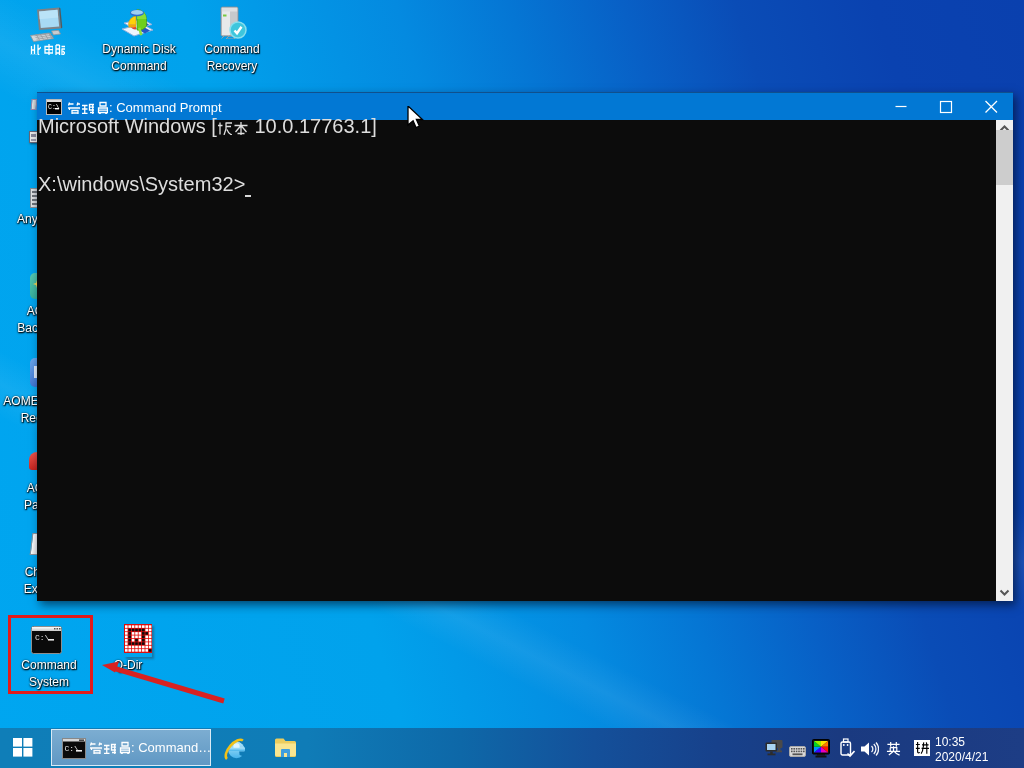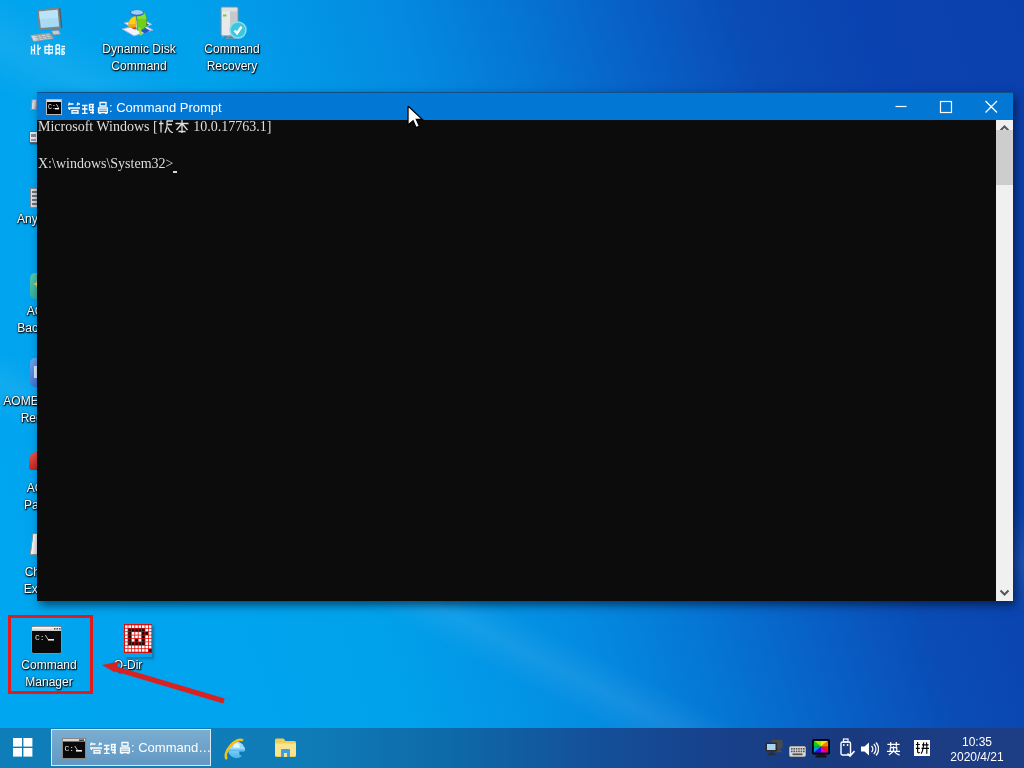--- a/index.html
+++ b/index.html
@@ -4,32 +4,32 @@
 html,body{width:1024px;height:768px;overflow:hidden;font-family:"Liberation Sans",sans-serif}
 #desk{position:absolute;left:0;top:0;width:1024px;height:768px;overflow:hidden;
 background:
  linear-gradient(73deg, #00a6f0 0%, #01a2ec 33%, #048ae0 50%, #0576d4 59%, #0860c6 68%, #0a4cb6 77%, #0a42b0 88%, #0a40ae 100%);}
 .ray{position:absolute;width:1600px;height:90px;background:linear-gradient(180deg,rgba(255,255,255,0) 0%,rgba(255,255,255,.07) 50%,rgba(255,255,255,0) 100%);transform:rotate(27deg);transform-origin:0 0;pointer-events:none}
 .icon-label{position:absolute;color:#fff;font-size:12px;text-align:center;line-height:17px;text-shadow:0 1px 2px rgba(0,0,0,.9),0 0 2px rgba(0,0,0,.6),1px 1px 1px rgba(0,0,0,.8)}
 
 #win{position:absolute;left:37px;top:92px;width:976px;height:509px;box-shadow:3px 4px 9px rgba(0,10,30,.6)}
 #titlebar{position:absolute;left:0;top:0;width:976px;height:28px;background:#0278d4;border-top:1px solid #10508d}
 #titletxt{position:absolute;left:30px;top:7px;color:#fff;font-size:13px;white-space:nowrap}
-#console{position:absolute;left:0;top:28px;width:959px;height:481px;background:#0c0c0c;color:#dedede;font-family:Liberation Serif, serif;font-size:14px}
+#console{position:absolute;left:0;top:28px;width:959px;height:481px;background:#0c0c0c;color:#dedede;font-family:Liberation Sans, sans-serif;font-size:20px}
 .cline{position:absolute;left:1px;white-space:pre;line-height:17px}
 #sbar{position:absolute;left:959px;top:28px;width:17px;height:481px;background:#f0f0f0}
 #sthumb{position:absolute;left:0;top:10px;width:17px;height:55px;background:#cdcdcd}
 
 .cap{position:absolute;top:0;width:45px;height:28px;color:#fff;text-align:center}
 
 #taskbar{position:absolute;left:0;top:728px;width:1024px;height:40px;
 background:linear-gradient(90deg,#0f7eb8 0%,#0f7cb7 30%,#0e68a8 45%,#14509a 58%,#17418b 70%,#1a3a80 82%,#1d3d85 100%)}
 #taskbtn{position:absolute;left:51px;top:729px;width:160px;height:37px;background:linear-gradient(180deg,#7cadd1,#6098c4);border:1px solid #d9eaf5}
 .trayico{position:absolute}
-#clock{position:absolute;left:935px;top:735px;width:84px;color:#fff;font-size:12px;text-align:center;line-height:15px}
+#clock{position:absolute;left:935px;top:735px;width:84px;color:#fff;font-size:12px;text-align:left;line-height:15px}
 .cj13{width:13px;height:13px;display:inline-block;vertical-align:-2px;margin-right:1px}
 .cj15{width:15px;height:14px;display:inline-block;vertical-align:-2px;margin:0 .5px}
 .cj12{width:12px;height:12px;display:inline-block;vertical-align:-1.5px}
 </style></head>
 <body>
 <svg width="0" height="0" style="position:absolute">
 <defs>
 <g id="g-guan" fill="none" stroke="currentColor" stroke-width="1.3">
         <path d="M2.5 1.5 L1.5 4.5 M2 3 H6.5 M11 1.5 L10 4.5 M10.5 3 H15 M1 7 H15 M2.5 7 V9 M13.5 7 V9 M5 9.5 H11 V12 H5 Z M5 12 V14.8 H11 V12"></path>
       </g>
@@ -161,21 +161,21 @@
 <linearGradient id="cmdtop" x1="0" y1="0" x2="0" y2="1">
           <stop offset="0" stop-color="#fdfdfd"></stop>
           <stop offset="1" stop-color="#c9c9c9"></stop>
         </linearGradient>
 <rect x="23" y="2" width="1.5" height="1.5" fill="#555"></rect>
         <rect x="25.5" y="2" width="1.5" height="1.5" fill="#555"></rect>
         <rect x="28" y="2" width="1.5" height="1.5" fill="#555"></rect>
 <text x="4" y="14" font-family="Liberation Mono" font-size="8" fill="#e8e8e8">C:\</text>
 <rect x="17" y="13" width="6" height="1.6" fill="#e8e8e8"></rect>
 </svg></div>
-<div class="icon-label" style="left:11px;top:657px;width:76px">Command Manager</div>
+<div class="icon-label" style="left:11px;top:657px;width:76px">Command System</div>
 <div id="ico-qdir" style="position:absolute;left:124px;top:624px;box-shadow:2px 2px 2px rgba(50,60,75,.45)"><svg width="28" height="29">
 <rect x="0" y="0" width="28" height="29" fill="#e00d0b"></rect>
 <rect x="1.0" y="1.3" width="2.6" height="2.6" fill="#ffffff"></rect>
 <rect x="4.4" y="1.3" width="2.6" height="2.6" fill="#ffffff"></rect>
 <rect x="7.8" y="1.3" width="2.6" height="2.6" fill="#ffffff"></rect>
 <rect x="11.2" y="1.3" width="2.6" height="2.6" fill="#ffffff"></rect>
 <rect x="14.6" y="1.3" width="2.6" height="2.6" fill="#ffffff"></rect>
 <rect x="18.0" y="1.3" width="2.6" height="2.6" fill="#ffffff"></rect>
 <rect x="21.4" y="1.3" width="2.6" height="2.6" fill="#ffffff"></rect>
 <rect x="24.8" y="1.3" width="2.6" height="2.6" fill="#ffffff"></rect>
@@ -267,21 +267,21 @@
     <div class="cap" style="left:931px"><svg width="45" height="28">
           <path d="M17.5 8 L29 19.5 M29 8 L17.5 19.5" stroke="#fff" stroke-width="1.3" fill="none"></path>
         </svg></div>
   </div>
   <div id="console">
     <div class="cline" id="cl1" style="top:-2px">Microsoft Windows [<svg class="cj15">
           <use href="#g-ban"></use>
         </svg><svg class="cj15">
           <use href="#g-ben"></use>
         </svg> 10.0.17763.1]</div>
-    <div class="cline" id="cl4" style="top:35px">X:\windows\System32&gt;<span style="border-bottom:2px solid #d9d9d9">&nbsp;</span></div>
+    <div class="cline" id="cl4" style="top:56px">X:\windows\System32&gt;<span style="border-bottom:2px solid #d9d9d9">&nbsp;</span></div>
   </div>
   <div id="sbar">
     <svg width="17" height="15" style="position:absolute;top:1px;left:0">
         <path d="M4.5 9.5 L8.5 5.5 L12.5 9.5" fill="none" stroke="#555" stroke-width="2"></path>
       </svg>
     <div id="sthumb"></div>
     <svg width="17" height="15" style="position:absolute;bottom:1px;left:0">
         <path d="M4.5 5.5 L8.5 9.5 L12.5 5.5" fill="none" stroke="#555" stroke-width="2"></path>
       </svg>
   </div>

